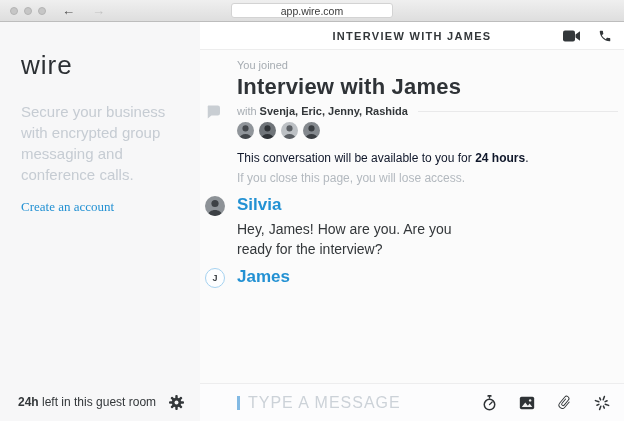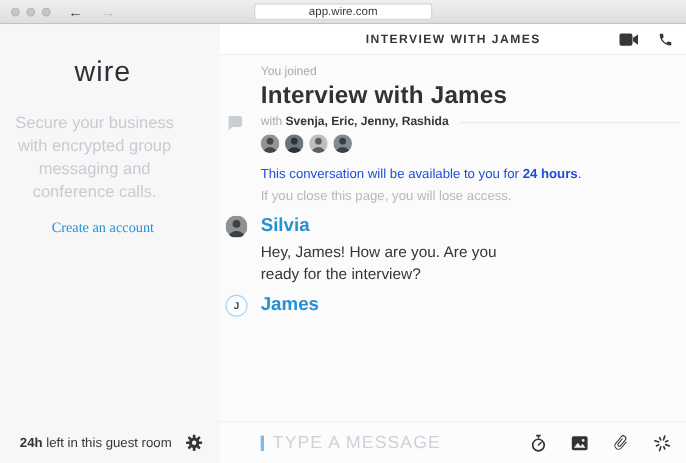--- a/index.html
+++ b/index.html
@@ -14,21 +14,21 @@
   .nav { display:flex; gap:17px; margin-left:16px; font-size:13px; line-height:1; }
   .arrow.back { color:#4a4a4a; } .arrow.fwd { color:#c2c2c2; }
   .urlbar { position:absolute; left:50%; top:3px; transform:translateX(-50%);
             width:162px; height:15px; background:#fff; border:1px solid #d3d3d3; border-radius:3px;
             font-size:10.5px; color:#3a3a3a; display:flex; align-items:center; justify-content:center; }
 
   
   .app { display:flex; height:399px; }
 
   
-  .sidebar { width:200px; background:#f7f7f8; position:relative; padding:28px 18px 0 5px; flex-shrink:0;text-align:center; }
+  .sidebar { width:200px; background:#f7f7f8; position:relative; padding:28px 18px 0 21px; flex-shrink:0; }
   .logo { font-size:26px; letter-spacing:1px; color:#2c3034; font-weight:400; }
   .tagline { margin-top:20px; width:162px; font-size:15px; line-height:21px; color:#c6ccd3; }
   .create-link { display:inline-block; margin-top:14px; font-size:13px; color:#2391d3; text-decoration:none; cursor:pointer;font-family:Liberation Serif, serif; }
   .sidebar-footer { position:absolute; left:0; right:0; bottom:0; height:38px;
                     display:flex; align-items:center; justify-content:space-between; padding:0 16px 0 18px;
                     font-size:12px; color:#33373a; }
   .gear { display:flex; align-items:center; cursor:pointer; }
 
   
   .main { flex:1; display:flex; flex-direction:column; background:#fbfbfb; min-width:0; }
@@ -43,21 +43,21 @@
   .intro { margin:9px 0 0 37px; position:relative; }
   .you-joined { font-size:11px; color:#a6acb2; }
   .intro-title { margin-top:3px; font-size:22px; font-weight:700; color:#2f3337; letter-spacing:0.2px; }
   .with-row { display:flex; align-items:center; margin-top:5px; font-size:11px; position:relative; }
   .bubble-icon { position:absolute; left:-31px; top:0; }
   .with-prefix { color:#a6acb2; margin-right:3px; }
   .participants { font-weight:700; color:#33373a; }
   .with-divider { flex:1; height:1px; background:#e9e9ea; margin:0 6px 0 10px; }
   .avatar-row { display:flex; gap:5px; margin-top:5px; }
   .p-avatar { width:17px; height:17px; border-radius:50%; overflow:hidden; }
-  .notice-1 { margin-top:12px; font-size:12px; color:#1d4ed8; }
+  .notice-1 { margin-top:12px; font-size:12px; color:#0f172a; }
   .notice-2 { margin-top:6px; font-size:12px; color:#b3b9bf; }
 
   .message { margin:8px 0 0 37px; position:relative; }
   .message.first { margin-top:10px; }
   .msg-avatar { position:absolute; left:-32px; top:1px; width:20px; height:20px; border-radius:50%; overflow:hidden; }
   .msg-avatar.initial { border:1px solid #a5d2f0; background:#fdfeff; overflow:hidden;
                         display:flex; align-items:center; justify-content:center;
                         font-size:9px; font-weight:700; color:#3c4146; }
   .sender { font-size:17px; font-weight:700; color:#2391d3; }
   .msg-text { margin-top:4px; font-size:14px; line-height:20px; color:#33373a; width:252px; }

